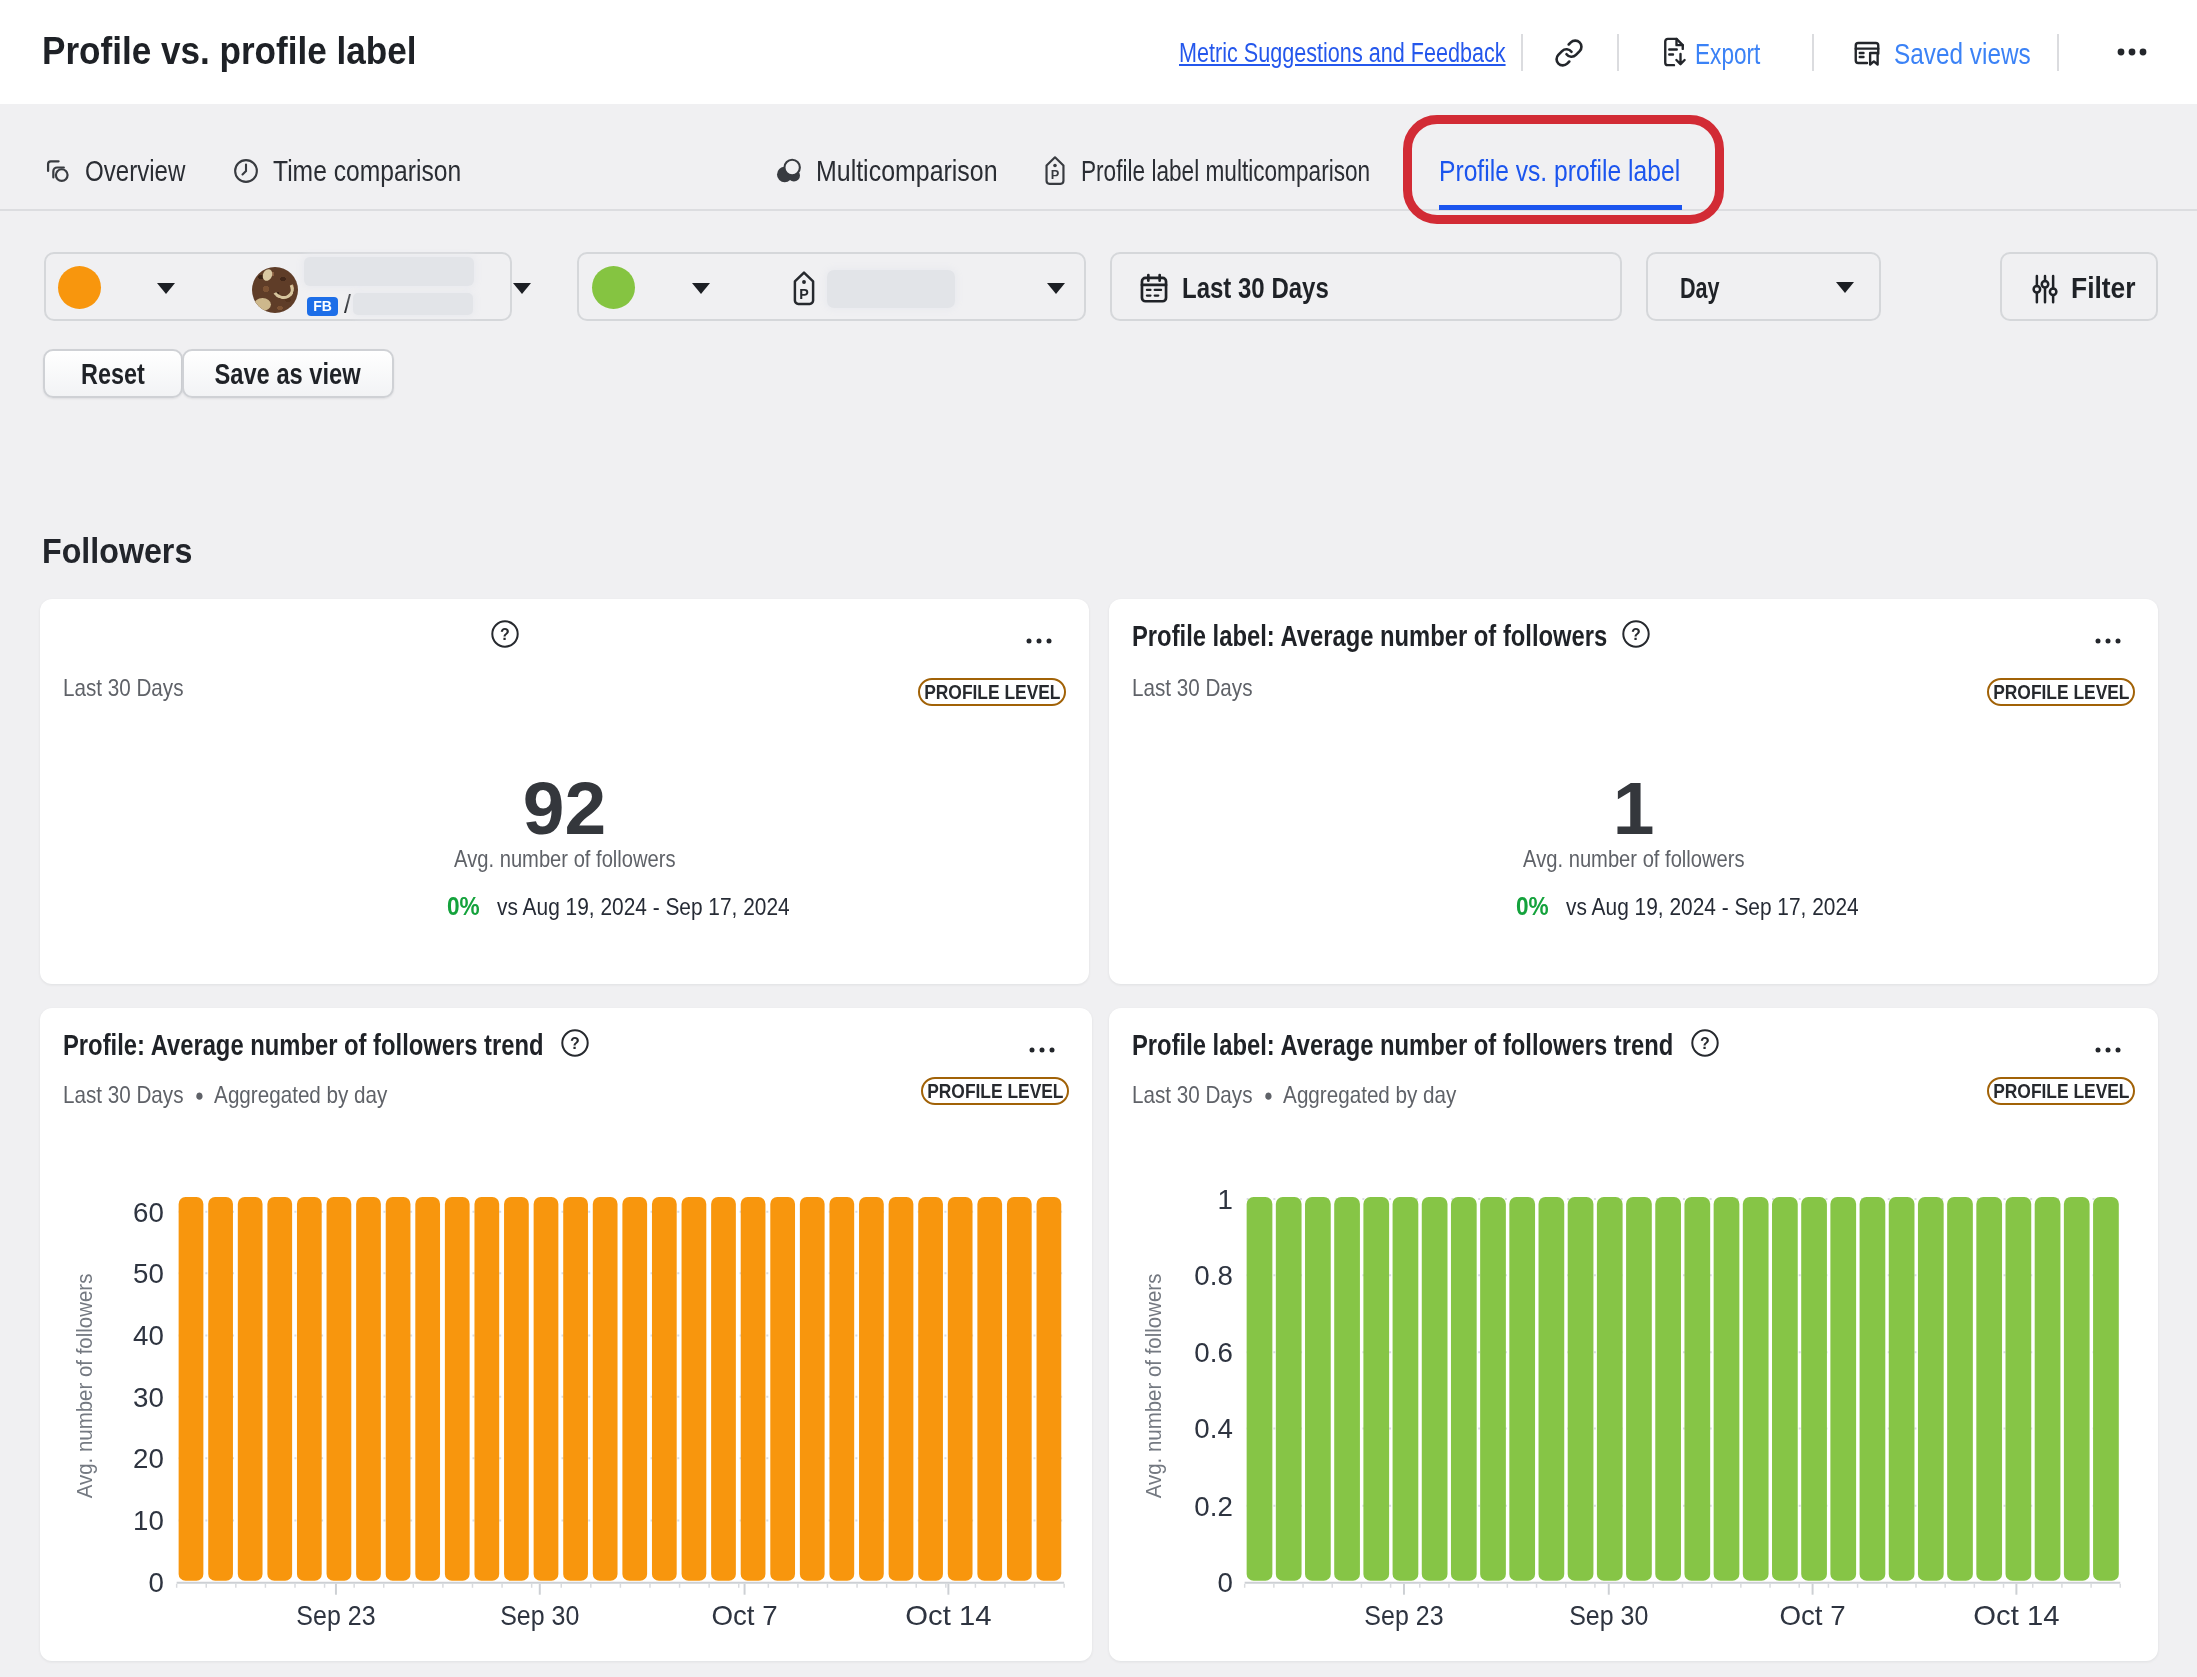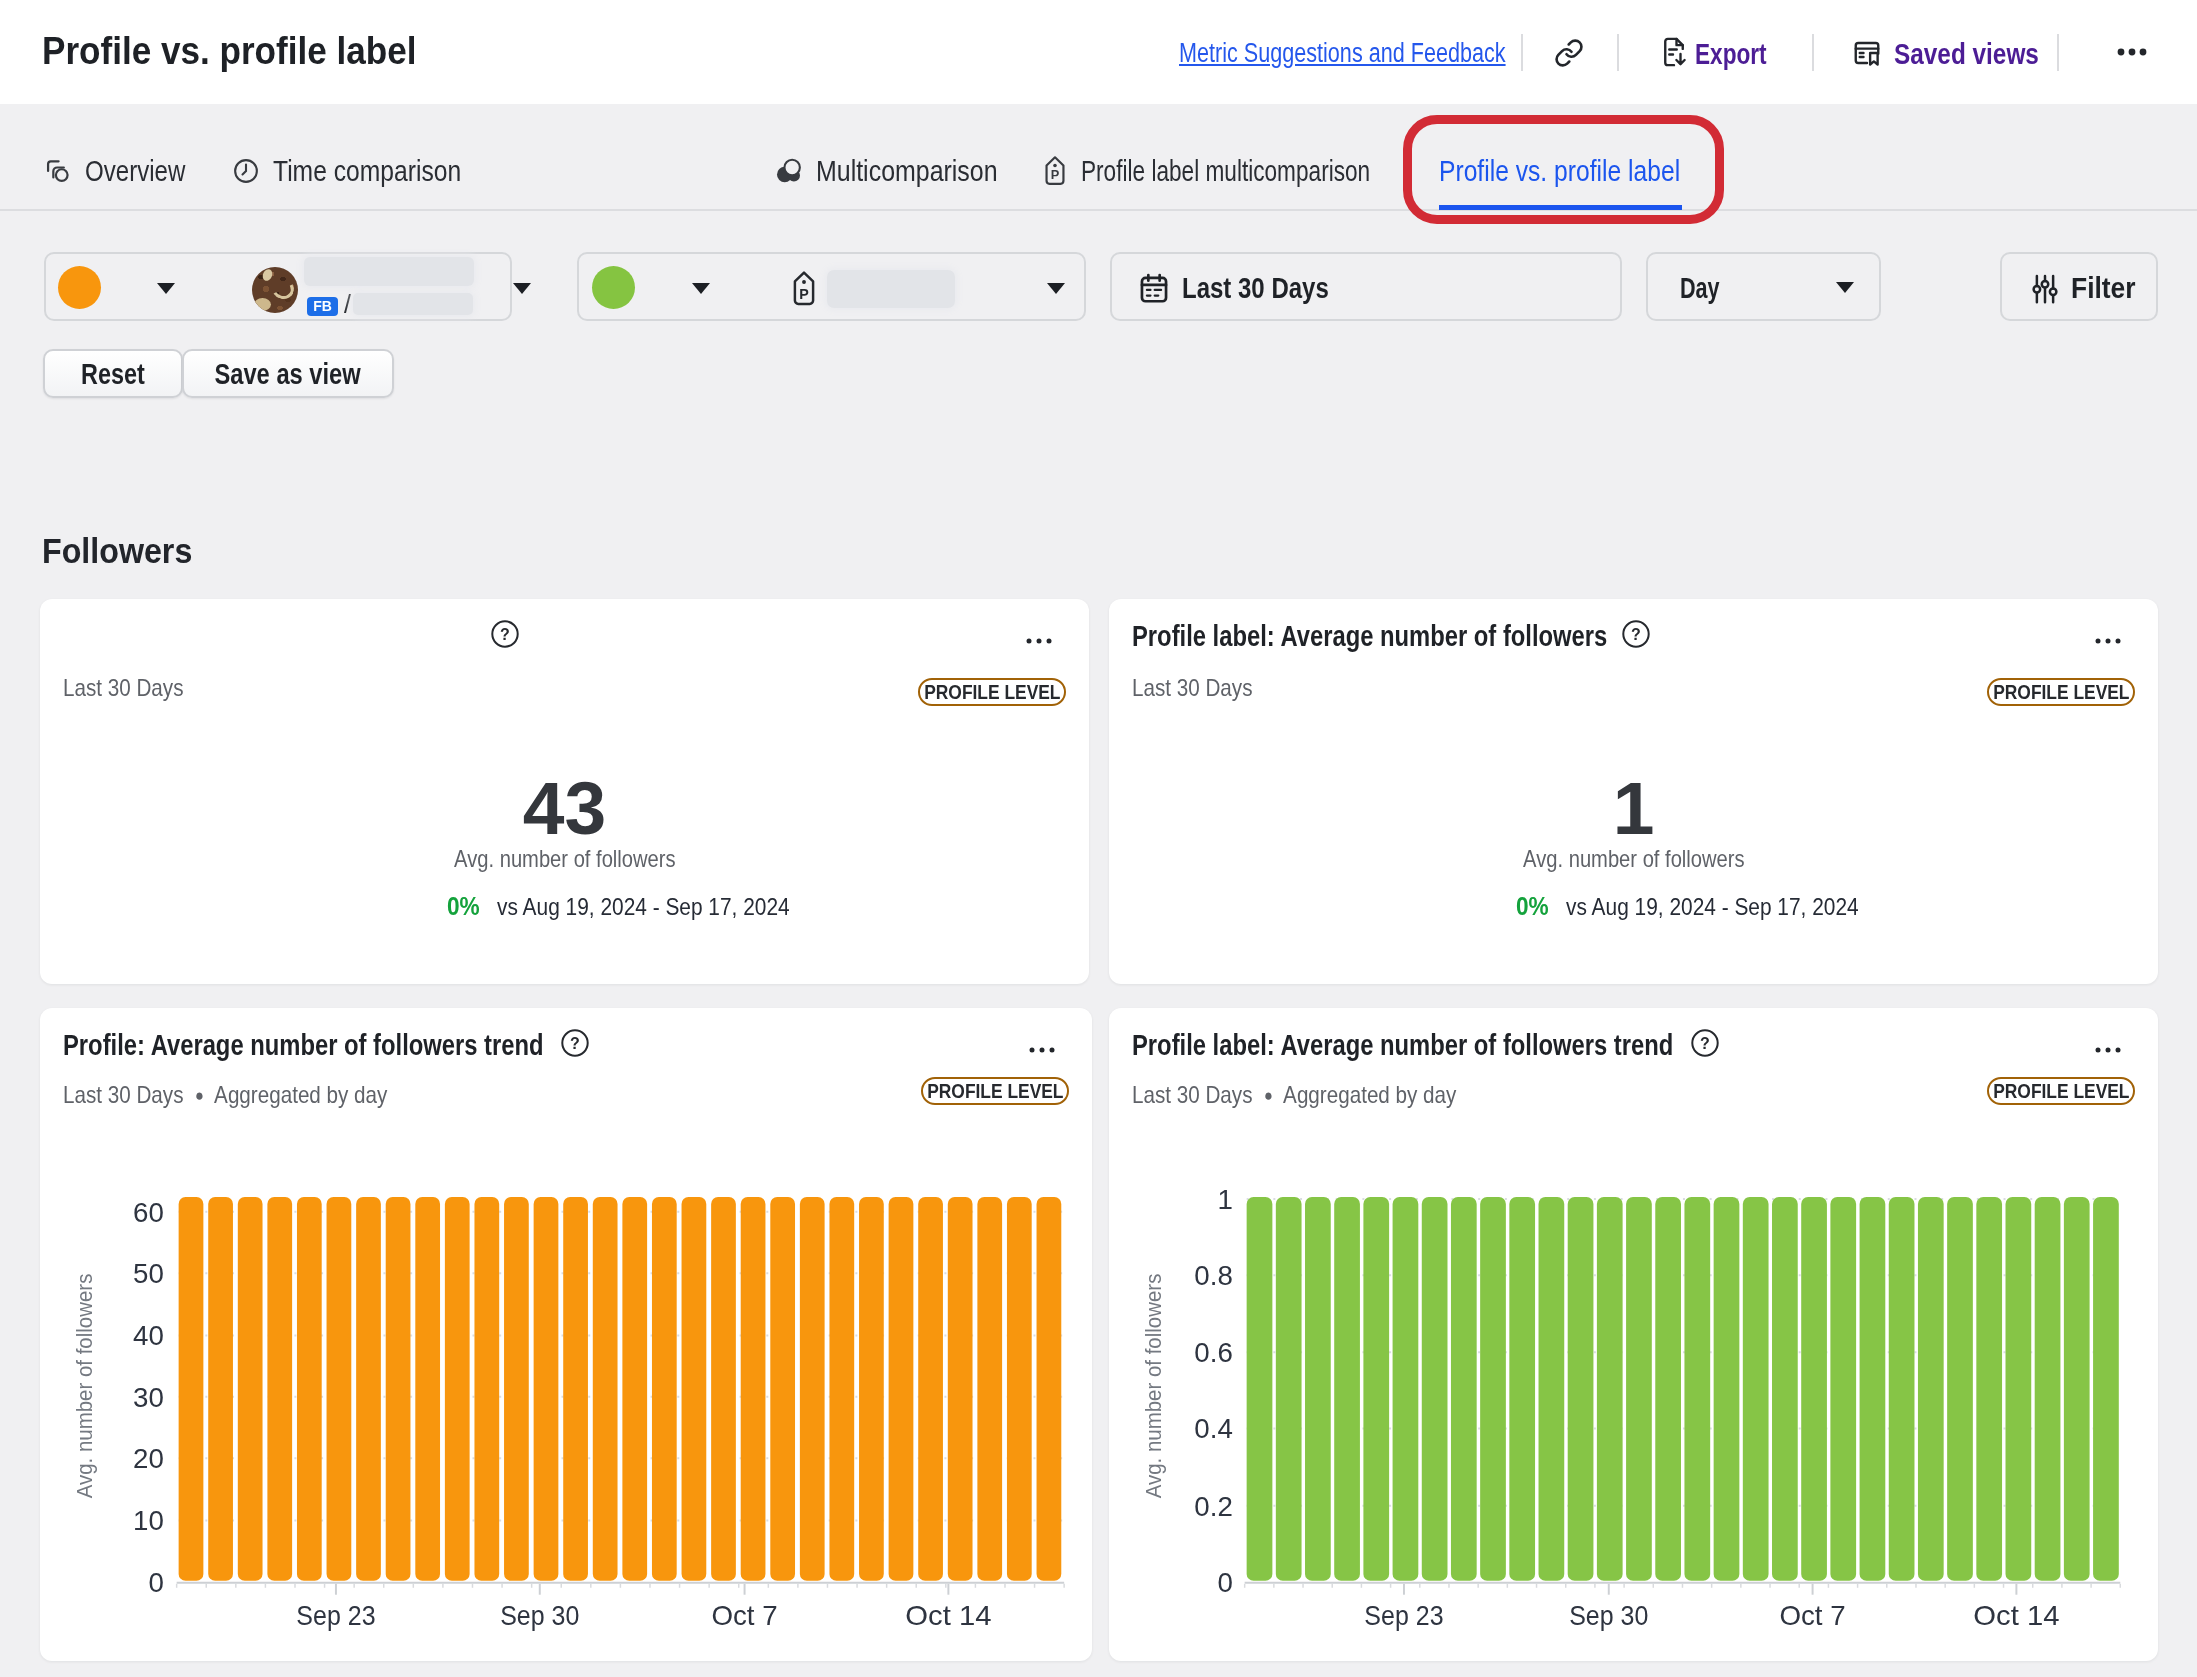--- a/index.html
+++ b/index.html
@@ -4,21 +4,21 @@
 *{margin:0;padding:0;box-sizing:border-box}
 html,body{width:2198px;height:1677px}
 body{font-family:"Liberation Sans",sans-serif;background:#f0f0f2;position:relative;overflow:hidden;color:#222529}
 .abs{position:absolute}
 .abs>svg,.qm>svg,.cdots>svg{display:block}
 .sq{display:inline-block;transform-origin:0 50%;white-space:nowrap}
 .hdr{position:absolute;top:0;left:0;width:2198px;height:104px;background:#fff}
 .h1{position:absolute;left:42px;top:29px;font-size:39px;font-weight:700;color:#1e2126}
 .hlink{position:absolute;top:38px;left:1179px;font-size:27px;color:#2457ec;text-decoration:underline}
 .vdiv{position:absolute;top:34px;width:2px;height:37px;background:#dbdcdf}
-.hlbl{position:absolute;top:38px;font-size:29px;font-weight:700;color:#4c1d95}
+.hlbl{position:absolute;top:38px;font-size:29px;font-weight:400;color:#3b82f6}
 .tabs{position:absolute;top:104px;left:0;width:2198px;height:107px;background:#f0f0f2;border-bottom:2px solid #dcdde0}
 .tab{position:absolute;top:0;height:134px;display:flex;align-items:center;font-size:29px;color:#2a2d33}
 .tab svg{margin-right:13px}
 .underline{position:absolute;left:1439px;top:205px;width:243px;height:5px;background:#1b55ee}
 .redbox{position:absolute;left:1403px;top:115px;width:321px;height:109px;border:9px solid #d22b35;border-radius:34px}
 .ctl{position:absolute;top:252px;height:69px;border:2px solid #d5d7da;border-radius:10px}
 .btn{position:absolute;top:349px;height:49px;border:2px solid #cfd1d5;border-radius:10px;background:linear-gradient(#ffffff,#f2f3f5);box-shadow:0 1px 2px rgba(20,24,32,.08);font-size:30px;font-weight:700;color:#1f2227;display:flex;align-items:center;justify-content:center}
 .h2{position:absolute;left:42px;top:531px;font-size:35px;font-weight:700;color:#22252b}
 .card{position:absolute;background:#fff;border-radius:12px;box-shadow:0 1px 3px rgba(20,24,32,.07)}
 .ctitle{position:absolute;left:23px;top:21px;font-size:29px;font-weight:700;color:#1f2227}
@@ -191,21 +191,21 @@
           <circle cx="3" cy="3" r="2.5"></circle>
           <circle cx="13" cy="3" r="2.5"></circle>
           <circle cx="23" cy="3" r="2.5"></circle>
         </g>
       </svg>
     </div>
   <div class="csub" style="top:75px"><span class="sq" style="transform:scaleX(.86)">Last 30 Days</span></div>
   <div class="pill">
       <span class="cs" style="transform:scaleX(.87)">PROFILE LEVEL</span>
     </div>
-  <div class="bignum">43</div>
+  <div class="bignum">92</div>
   <div class="avg" style="top:246px"><span class="cs" style="transform:scaleX(.84)">Avg. number of followers</span></div>
   <div class="cmp" style="top:292px"><span class="cs" style="transform:scaleX(.87);transform-origin:0 50%"><span class="grn">0%</span><span style="display:inline-block;width:20px"></span>vs Aug 19, 2024 - Sep 17, 2024</span></div>
 </div>
 <div class="card" style="left:1109px;top:599px;width:1049px;height:385px">
   <div class="ctitle"><span class="sq" style="transform:scaleX(.82)">Profile label: Average number of followers</span></div>
   <div class="qm" style="left:513px">
       <svg width="28" height="28" viewBox="0 0 28 28" fill="none" stroke="#26292e" stroke-width="2">
         <circle cx="14" cy="14" r="12.7"></circle>
         <text x="14" y="20" text-anchor="middle" font-size="16" font-weight="bold" fill="#26292e" stroke="none" font-family="Liberation Sans">?</text>
       </svg>

